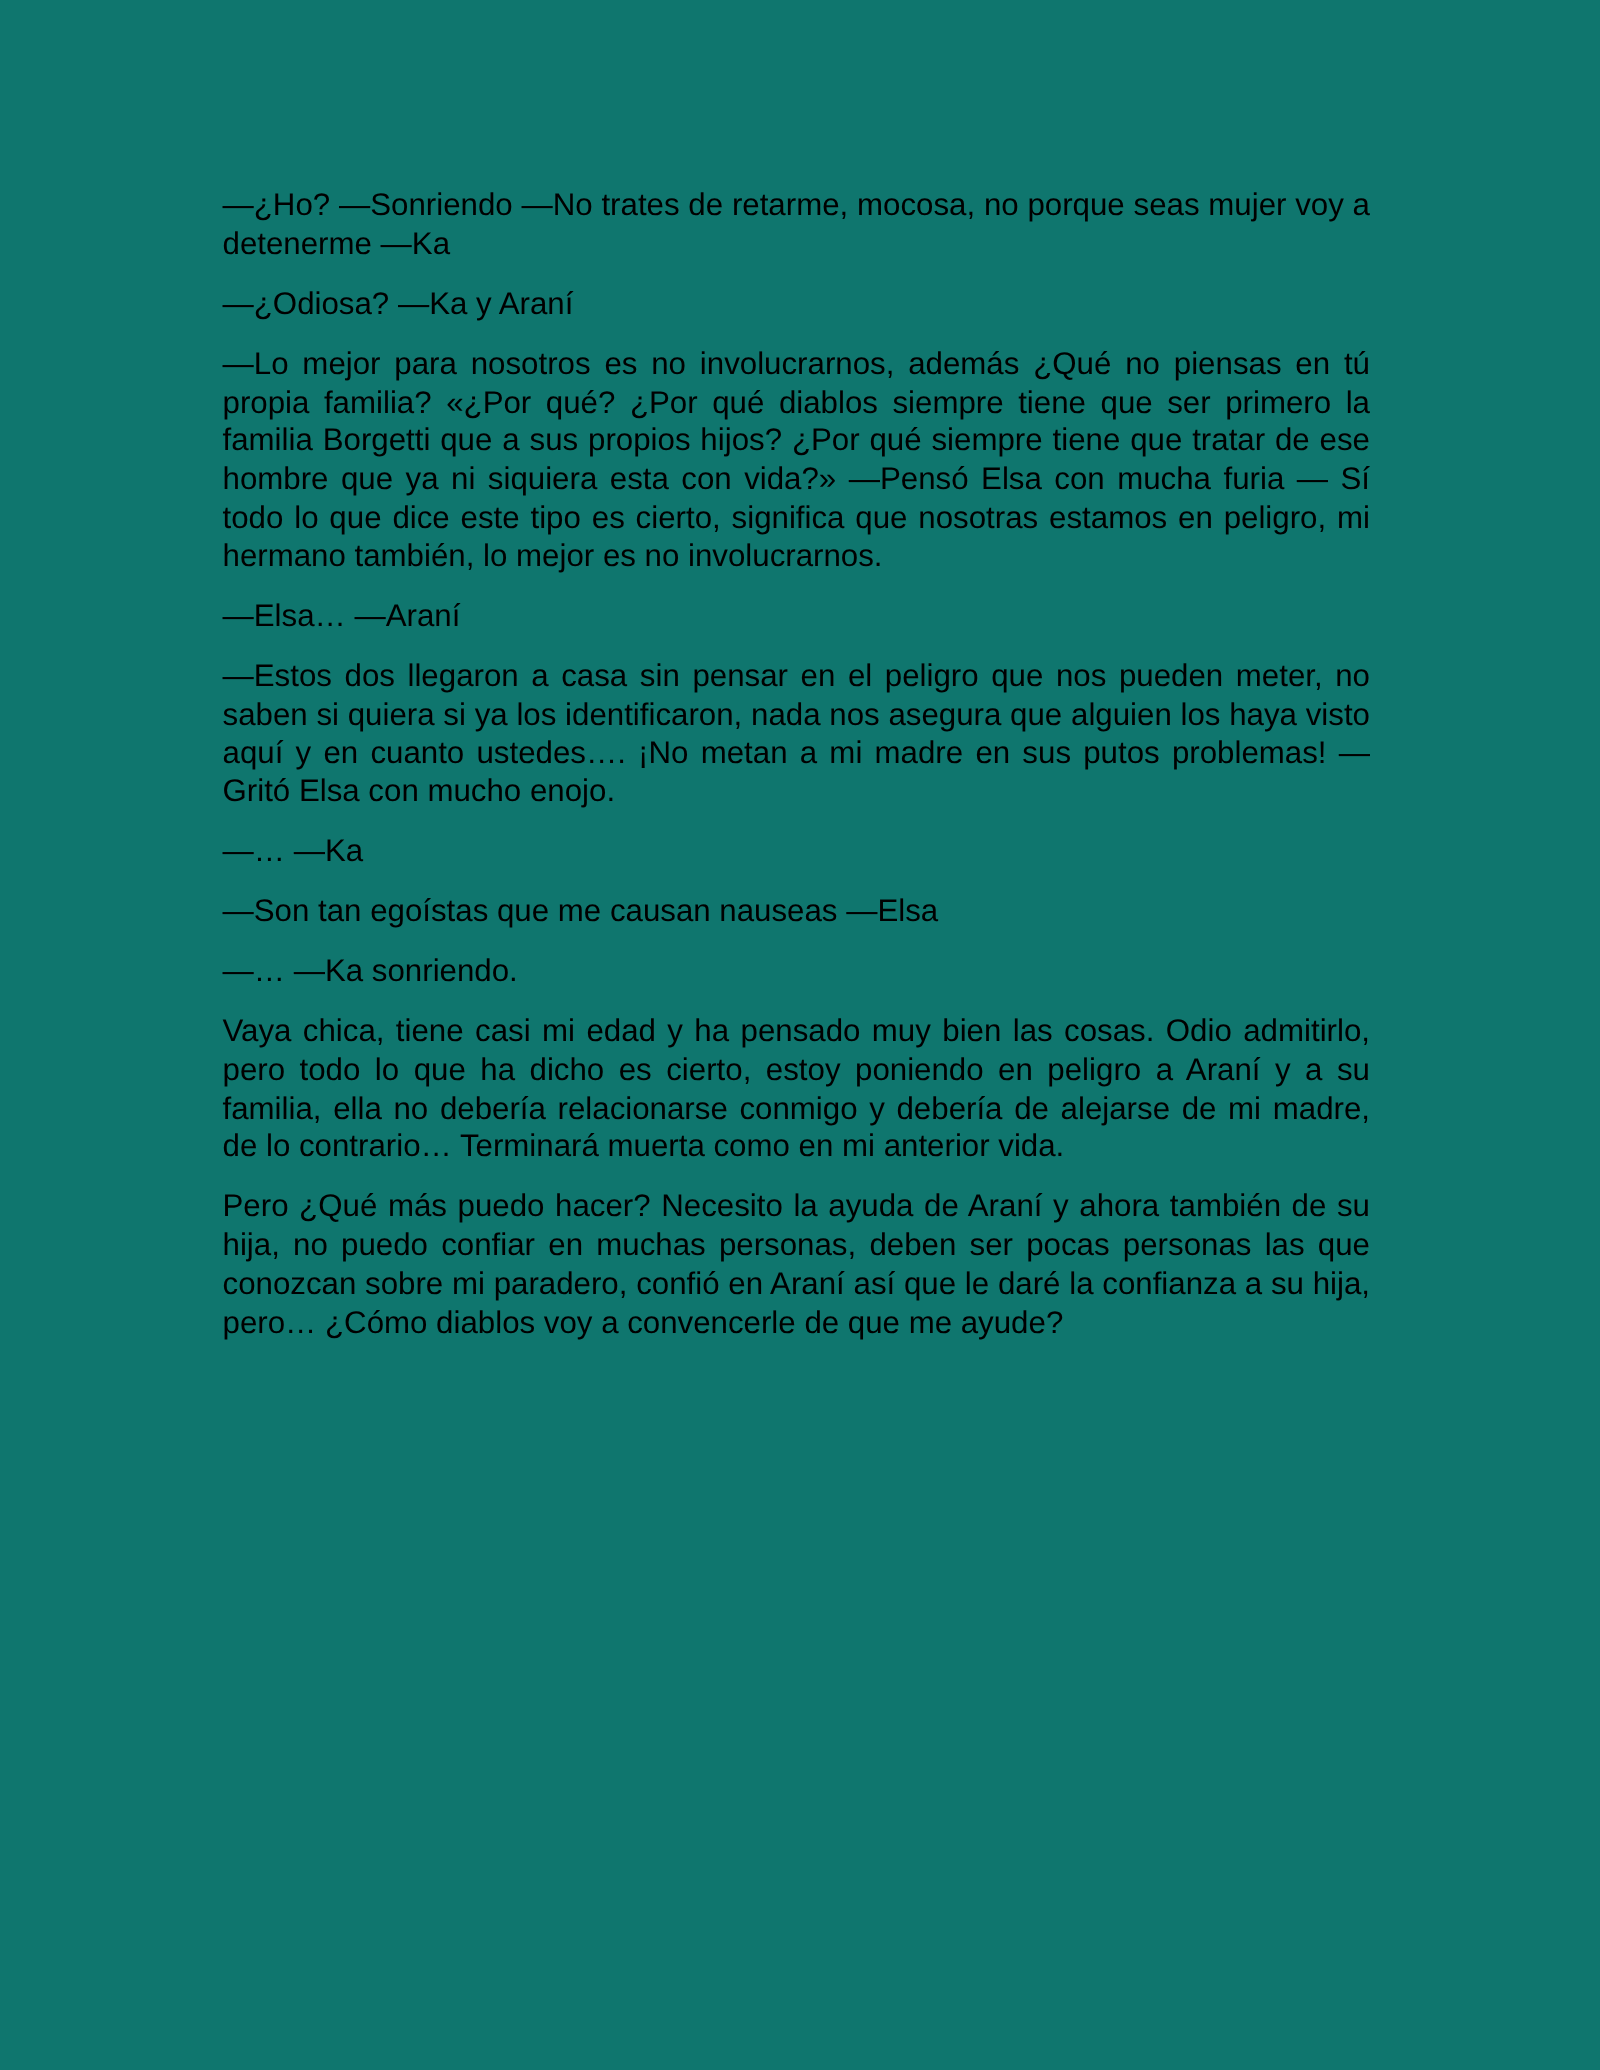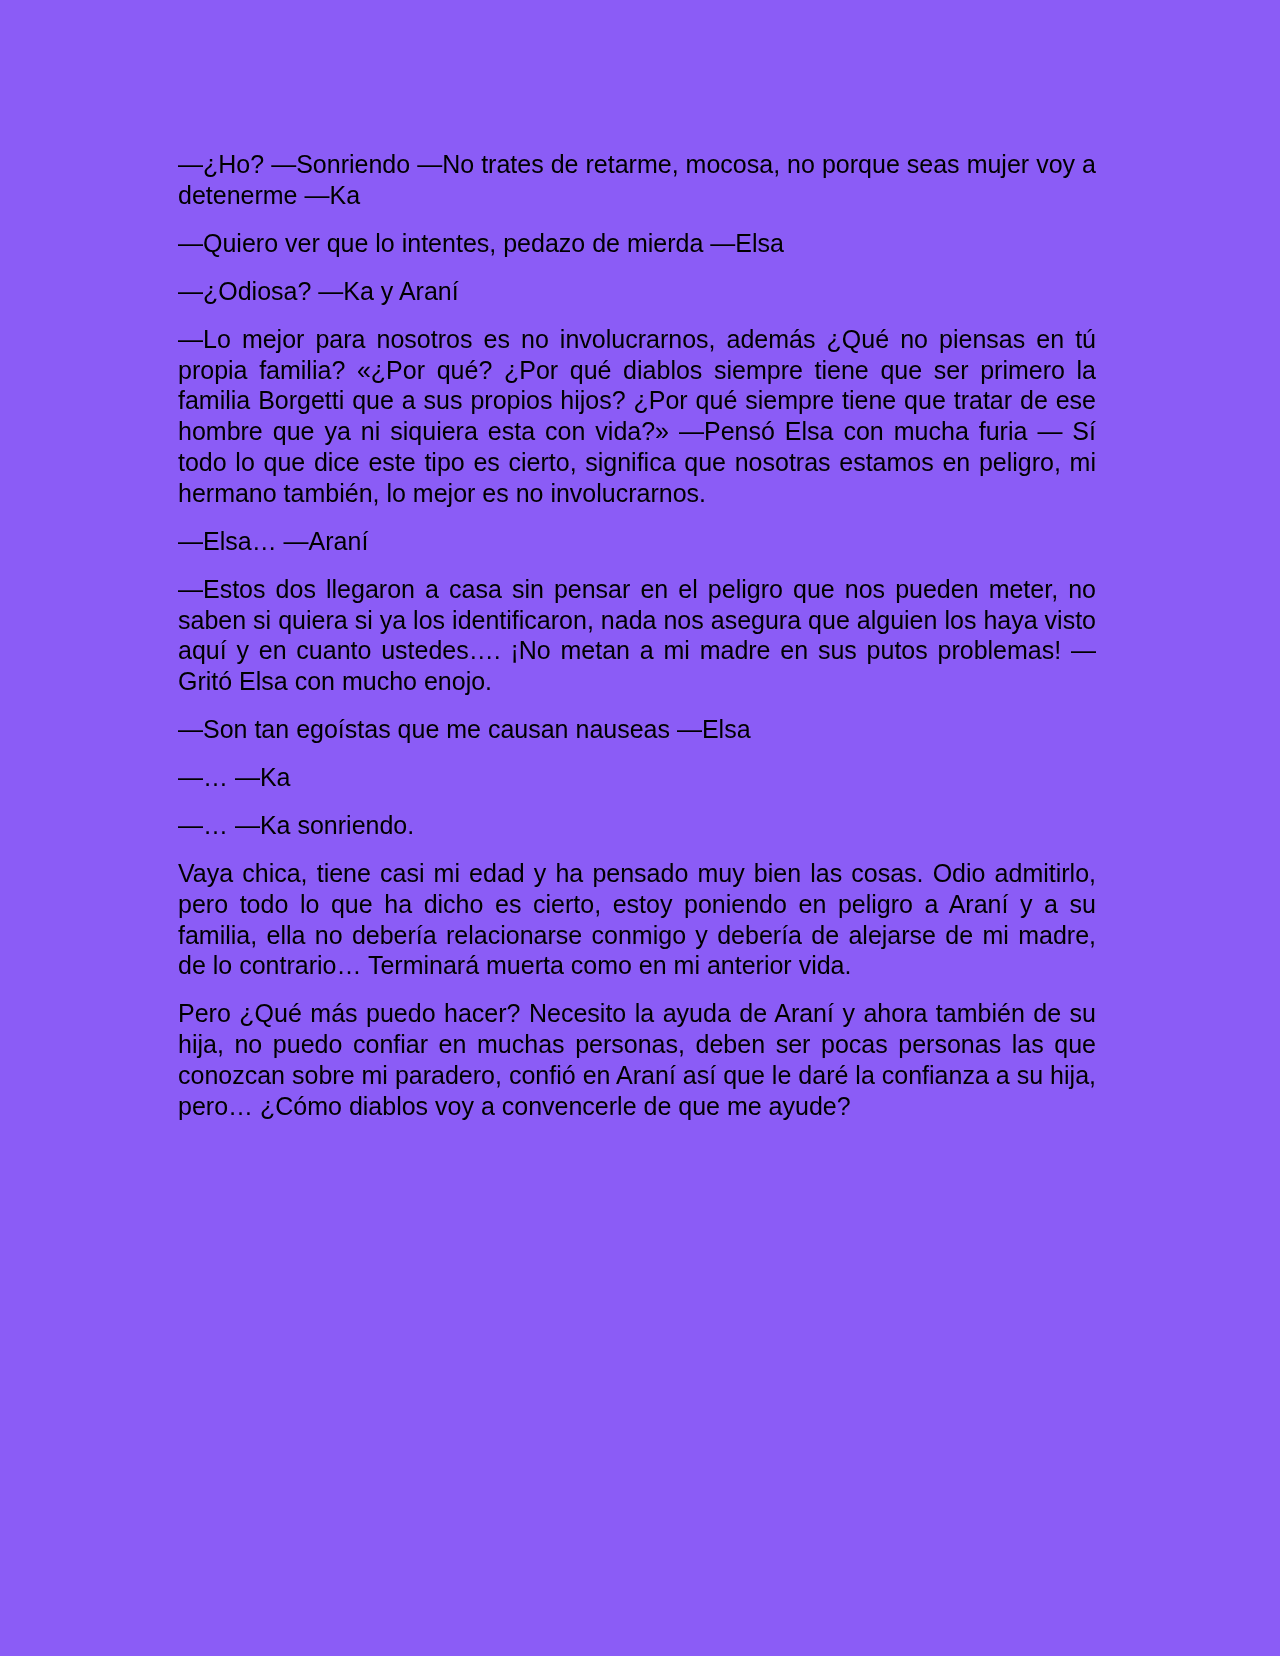--- a/index.html
+++ b/index.html
@@ -4,21 +4,21 @@
 <style>
   html, body {
     margin: 0;
     padding: 0;
     background: #ffffff;
   }
   .page {
     position: relative;
     width: 1280px;
     height: 1656px;
-    background: #8b5cf6;
+    background: #0f766e;
     overflow: hidden;
   }
   .doc-body {
     position: absolute;
     left: 178px;
     top: 149px;
     width: 918px;
     font-family: "Liberation Sans", sans-serif;
     font-size: 25px;
     line-height: 30.8px;
@@ -31,24 +31,23 @@
     margin: 0 0 17.2px 0;
     padding: 0;
   }
 </style>
 </head>
 <body>
 
 <div class="page">
   <div class="doc-body" id="doc-body">
       <p>—¿Ho? —Sonriendo —No trates de retarme, mocosa, no porque seas mujer voy a detenerme —Ka</p>
-      <p>—Quiero ver que lo intentes, pedazo de mierda —Elsa</p>
       <p>—¿Odiosa? —Ka y Araní</p>
       <p>—Lo mejor para nosotros es no involucrarnos, además ¿Qué no piensas en tú propia familia? «¿Por qué? ¿Por qué diablos siempre tiene que ser primero la familia Borgetti que a sus propios hijos? ¿Por qué siempre tiene que tratar de ese hombre que ya ni siquiera esta con vida?» —Pensó Elsa con mucha furia — Sí todo lo que dice este tipo es cierto, significa que nosotras estamos en peligro, mi hermano también, lo mejor es no involucrarnos.</p>
       <p>—Elsa… —Araní</p>
       <p>—Estos dos llegaron a casa sin pensar en el peligro que nos pueden meter, no saben si quiera si ya los identificaron, nada nos asegura que alguien los haya visto aquí y en cuanto ustedes…. ¡No metan a mi madre en sus putos problemas! —Gritó Elsa con mucho enojo.</p>
+      <p>—… —Ka</p>
       <p>—Son tan egoístas que me causan nauseas —Elsa</p>
-      <p>—… —Ka</p>
       <p>—… —Ka sonriendo.</p>
       <p>Vaya chica, tiene casi mi edad y ha pensado muy bien las cosas. Odio admitirlo, pero todo lo que ha dicho es cierto, estoy poniendo en peligro a Araní y a su familia, ella no debería relacionarse conmigo y debería de alejarse de mi madre, de lo contrario… Terminará muerta como en mi anterior vida.</p>
       <p>Pero ¿Qué más puedo hacer? Necesito la ayuda de Araní y ahora también de su hija, no puedo confiar en muchas personas, deben ser pocas personas las que conozcan sobre mi paradero, confió en Araní así que le daré la confianza a su hija, pero… ¿Cómo diablos voy a convencerle de que me ayude?</p>
     </div>
 </div>
 
 </body></html>

